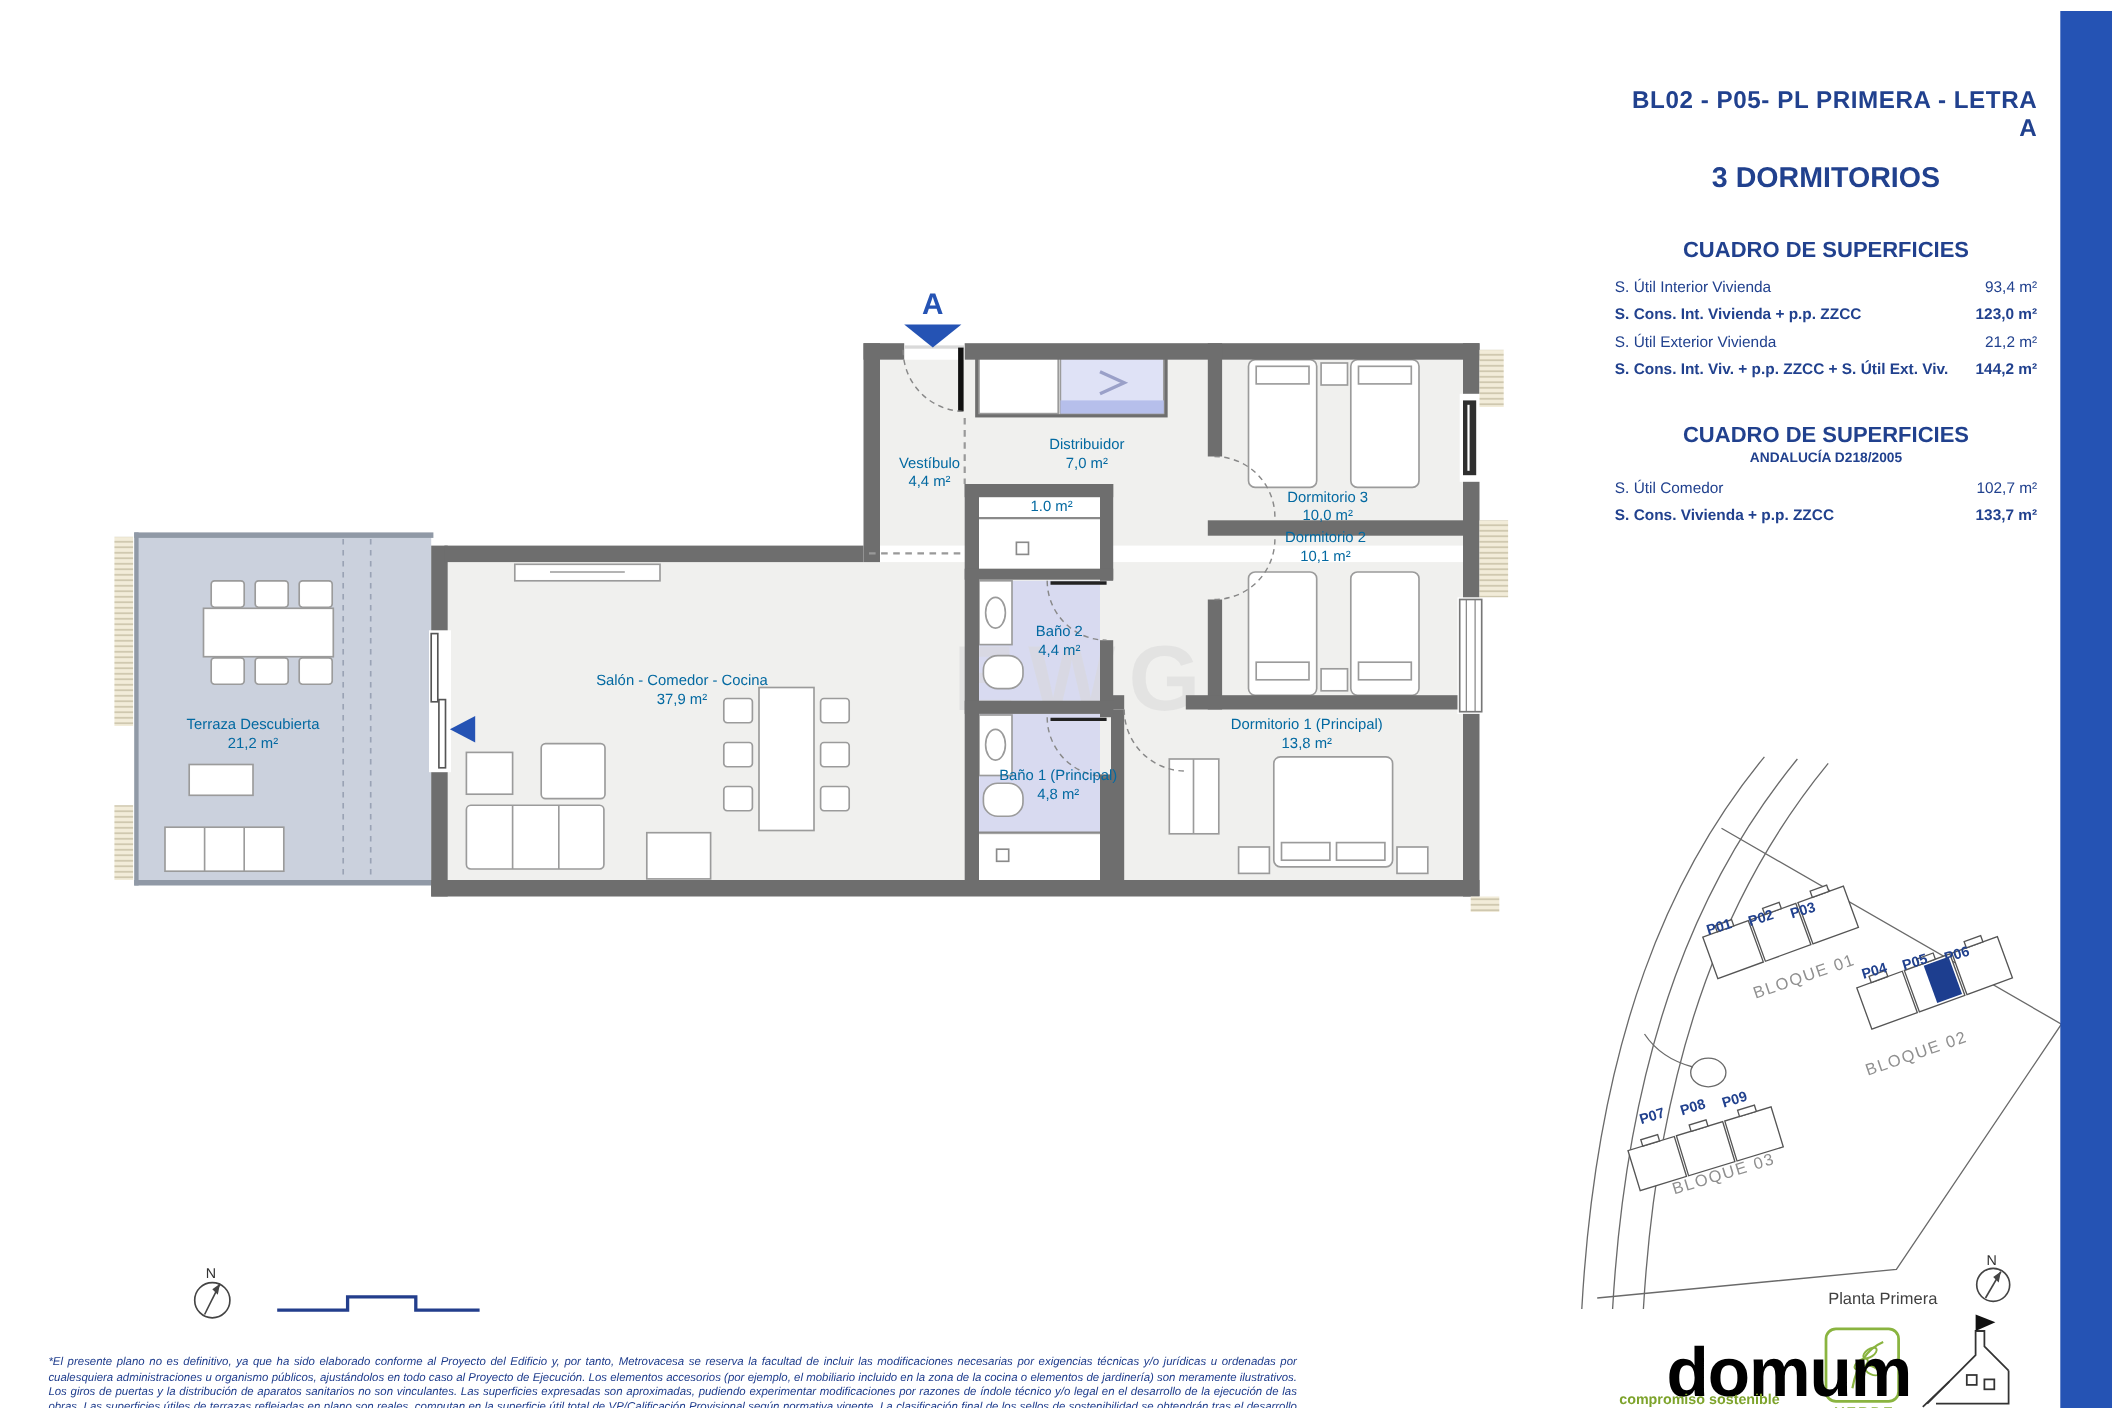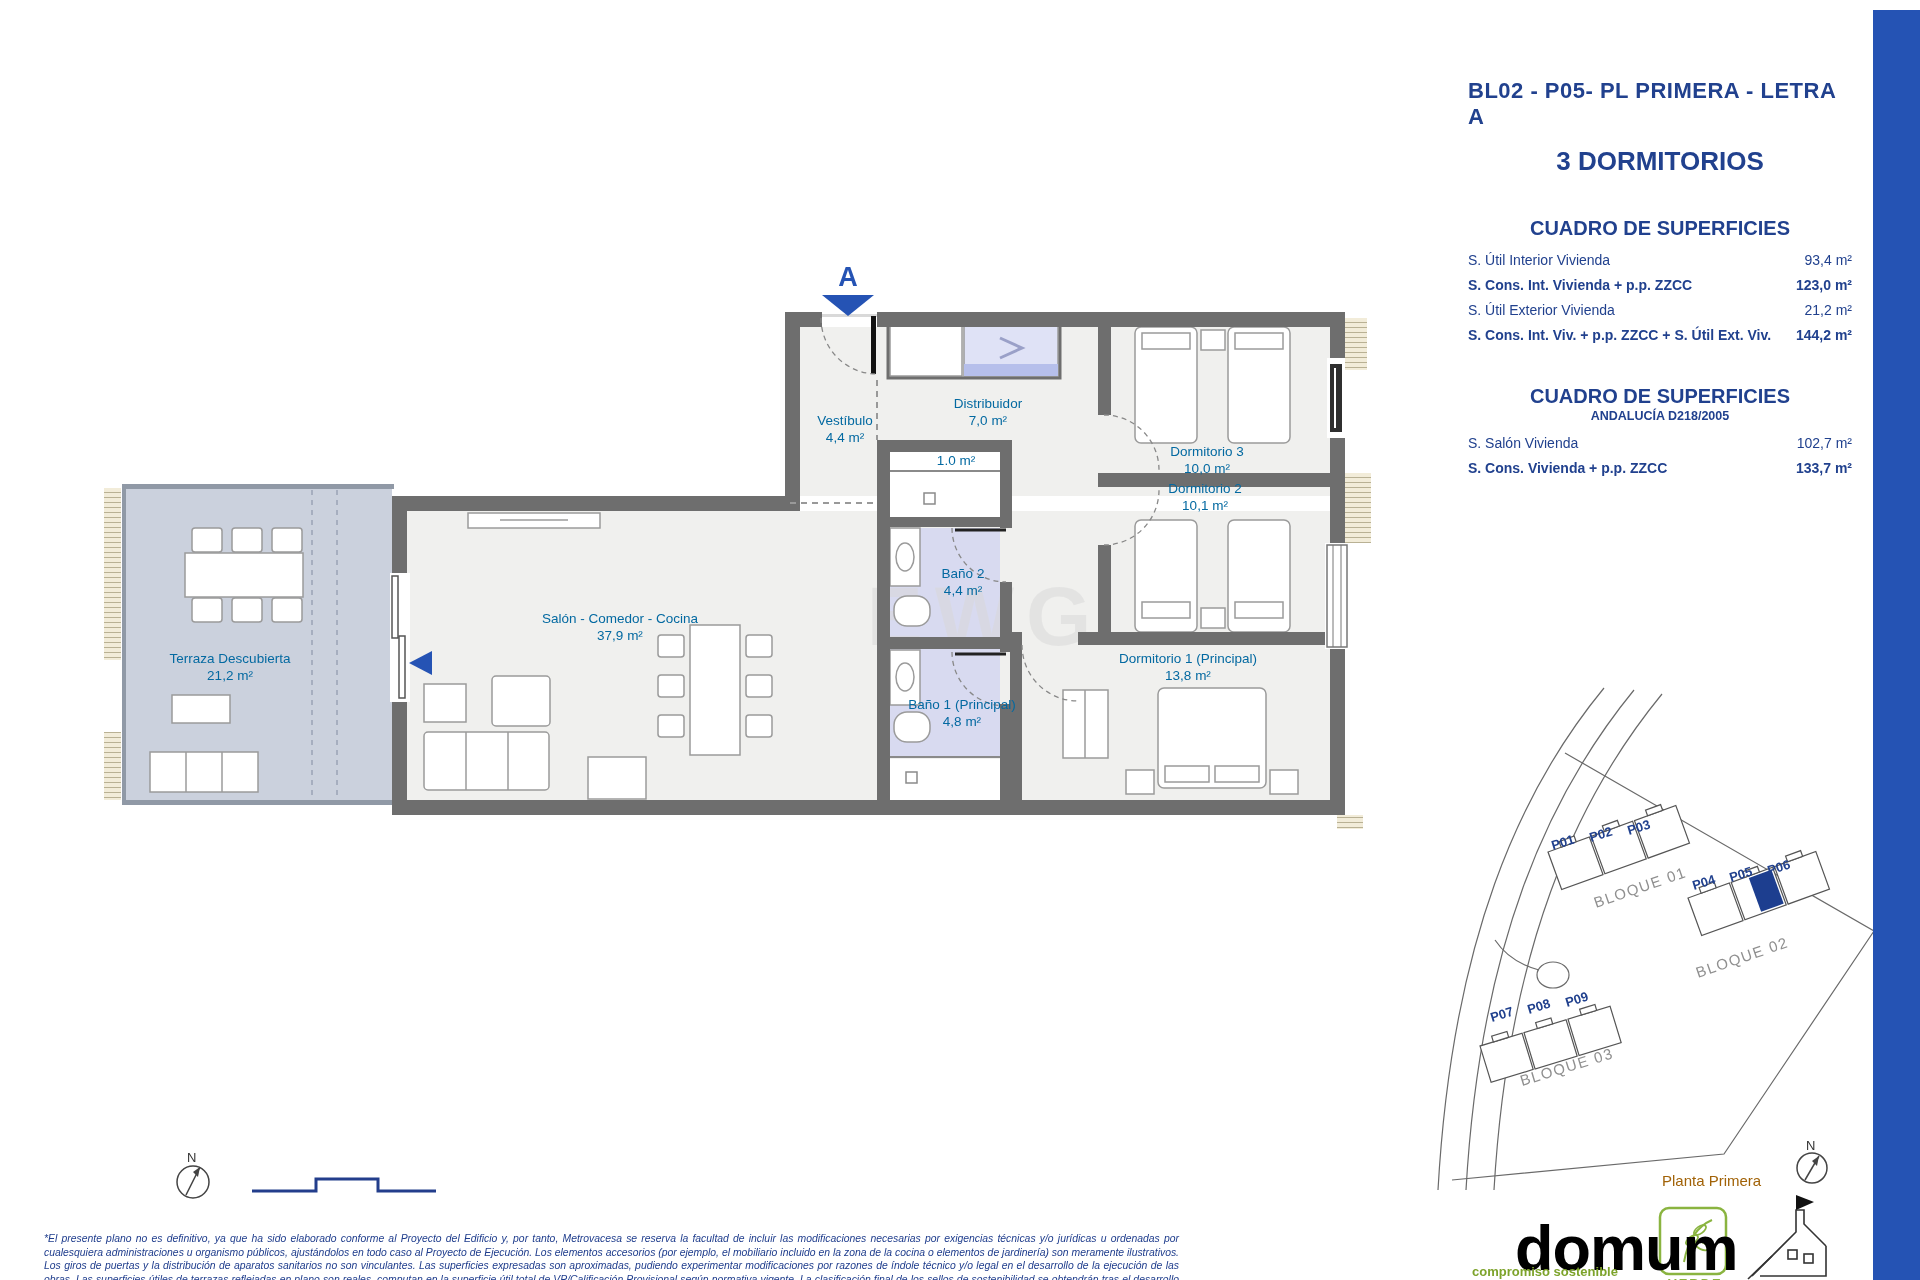--- a/index.html
+++ b/index.html
@@ -1,36 +1,36 @@
 <!DOCTYPE html>
 <html><head>
 <meta charset="utf-8">
 <style>
   html,body{margin:0;padding:0;background:#ffffff;}
   .page{position:relative;width:1920px;height:1280px;background:#fff;overflow:hidden;
         font-family:"Liberation Sans","DejaVu Sans",sans-serif;}
   
   .side-bar{position:absolute;left:1873px;top:10px;width:47px;height:1270px;background:#2553b4;}
   .panel{position:absolute;left:1468px;top:78px;width:384px;color:#21418e;}
-  .plan-code{font-size:22px;font-weight:bold;text-align:left;letter-spacing:.5px;}
+  .plan-code{font-size:22px;font-weight:bold;text-align:right;letter-spacing:.5px;}
   .plan-type{font-size:26px;font-weight:bold;text-align:center;margin-top:16px;}
   .table-title{font-size:20px;font-weight:bold;text-align:center;margin-top:40px;}
   .table-title.second{margin-top:42px;}
   .table-subtitle{font-size:12.5px;font-weight:bold;text-align:center;margin-top:1px;}
   .srows{margin-top:12px;}
   .srow{display:flex;justify-content:space-between;font-size:14px;margin-top:9px;}
   .srow.bold{font-weight:bold;}
   .note{font-size:13px;line-height:1.28;margin-top:4px;}
   
   .room-label{position:absolute;transform:translate(-50%,-50%);text-align:center;
               color:#0369a1;font-size:13.5px;line-height:1.25;white-space:nowrap;}
   .room-label .nm{display:block;}
   .entrance-a{position:absolute;left:848px;top:277px;transform:translate(-50%,-50%);
               color:#2553b4;font-size:27px;font-weight:bold;}
-  .floor-label{position:absolute;left:1662px;top:1172px;font-size:15px;color:#a16207;}
+  .floor-label{position:absolute;left:1662px;top:1172px;font-size:15px;color:#404040;}
   .north-label{position:absolute;font-size:13px;color:#333;}
   
   .disclaimer{position:absolute;left:44px;top:1232px;width:1135px;font-size:10.4px;line-height:1.3;
               color:#1e3c8c;font-style:italic;text-align:justify;}
   .brand{position:absolute;left:1515px;top:1212px;font-size:63px;font-weight:bold;color:#000000;letter-spacing:-1px;}
   .brand-tagline{position:absolute;left:1472px;top:1264px;font-size:13px;color:#7da32b;font-weight:bold;}
   .cert-label{position:absolute;left:1668px;top:1276px;font-size:13px;color:#8ab440;font-weight:bold;letter-spacing:2px;}
   svg{position:absolute;left:0;top:0;}
 </style>
 </head>
@@ -335,21 +335,21 @@
       <div class="srow bold">
           <span>S. Cons. Int. Viv. + p.p. ZZCC + S. Útil Ext. Viv.</span>
           <span>144,2 m²</span>
         </div>
     </div>
 
     <div class="table-title second">CUADRO DE SUPERFICIES</div>
     <div class="table-subtitle">ANDALUCÍA D218/2005</div>
     <div class="srows">
       <div class="srow">
-          <span>S. Salón Vivienda</span>
+          <span>S. Útil Comedor</span>
           <span>102,7 m²</span>
         </div>
       <div class="srow bold">
           <span>S. Cons. Vivienda + p.p. ZZCC</span>
           <span>133,7 m²</span>
         </div>
     </div>
   </div>
 
   <div class="side-bar"></div>

